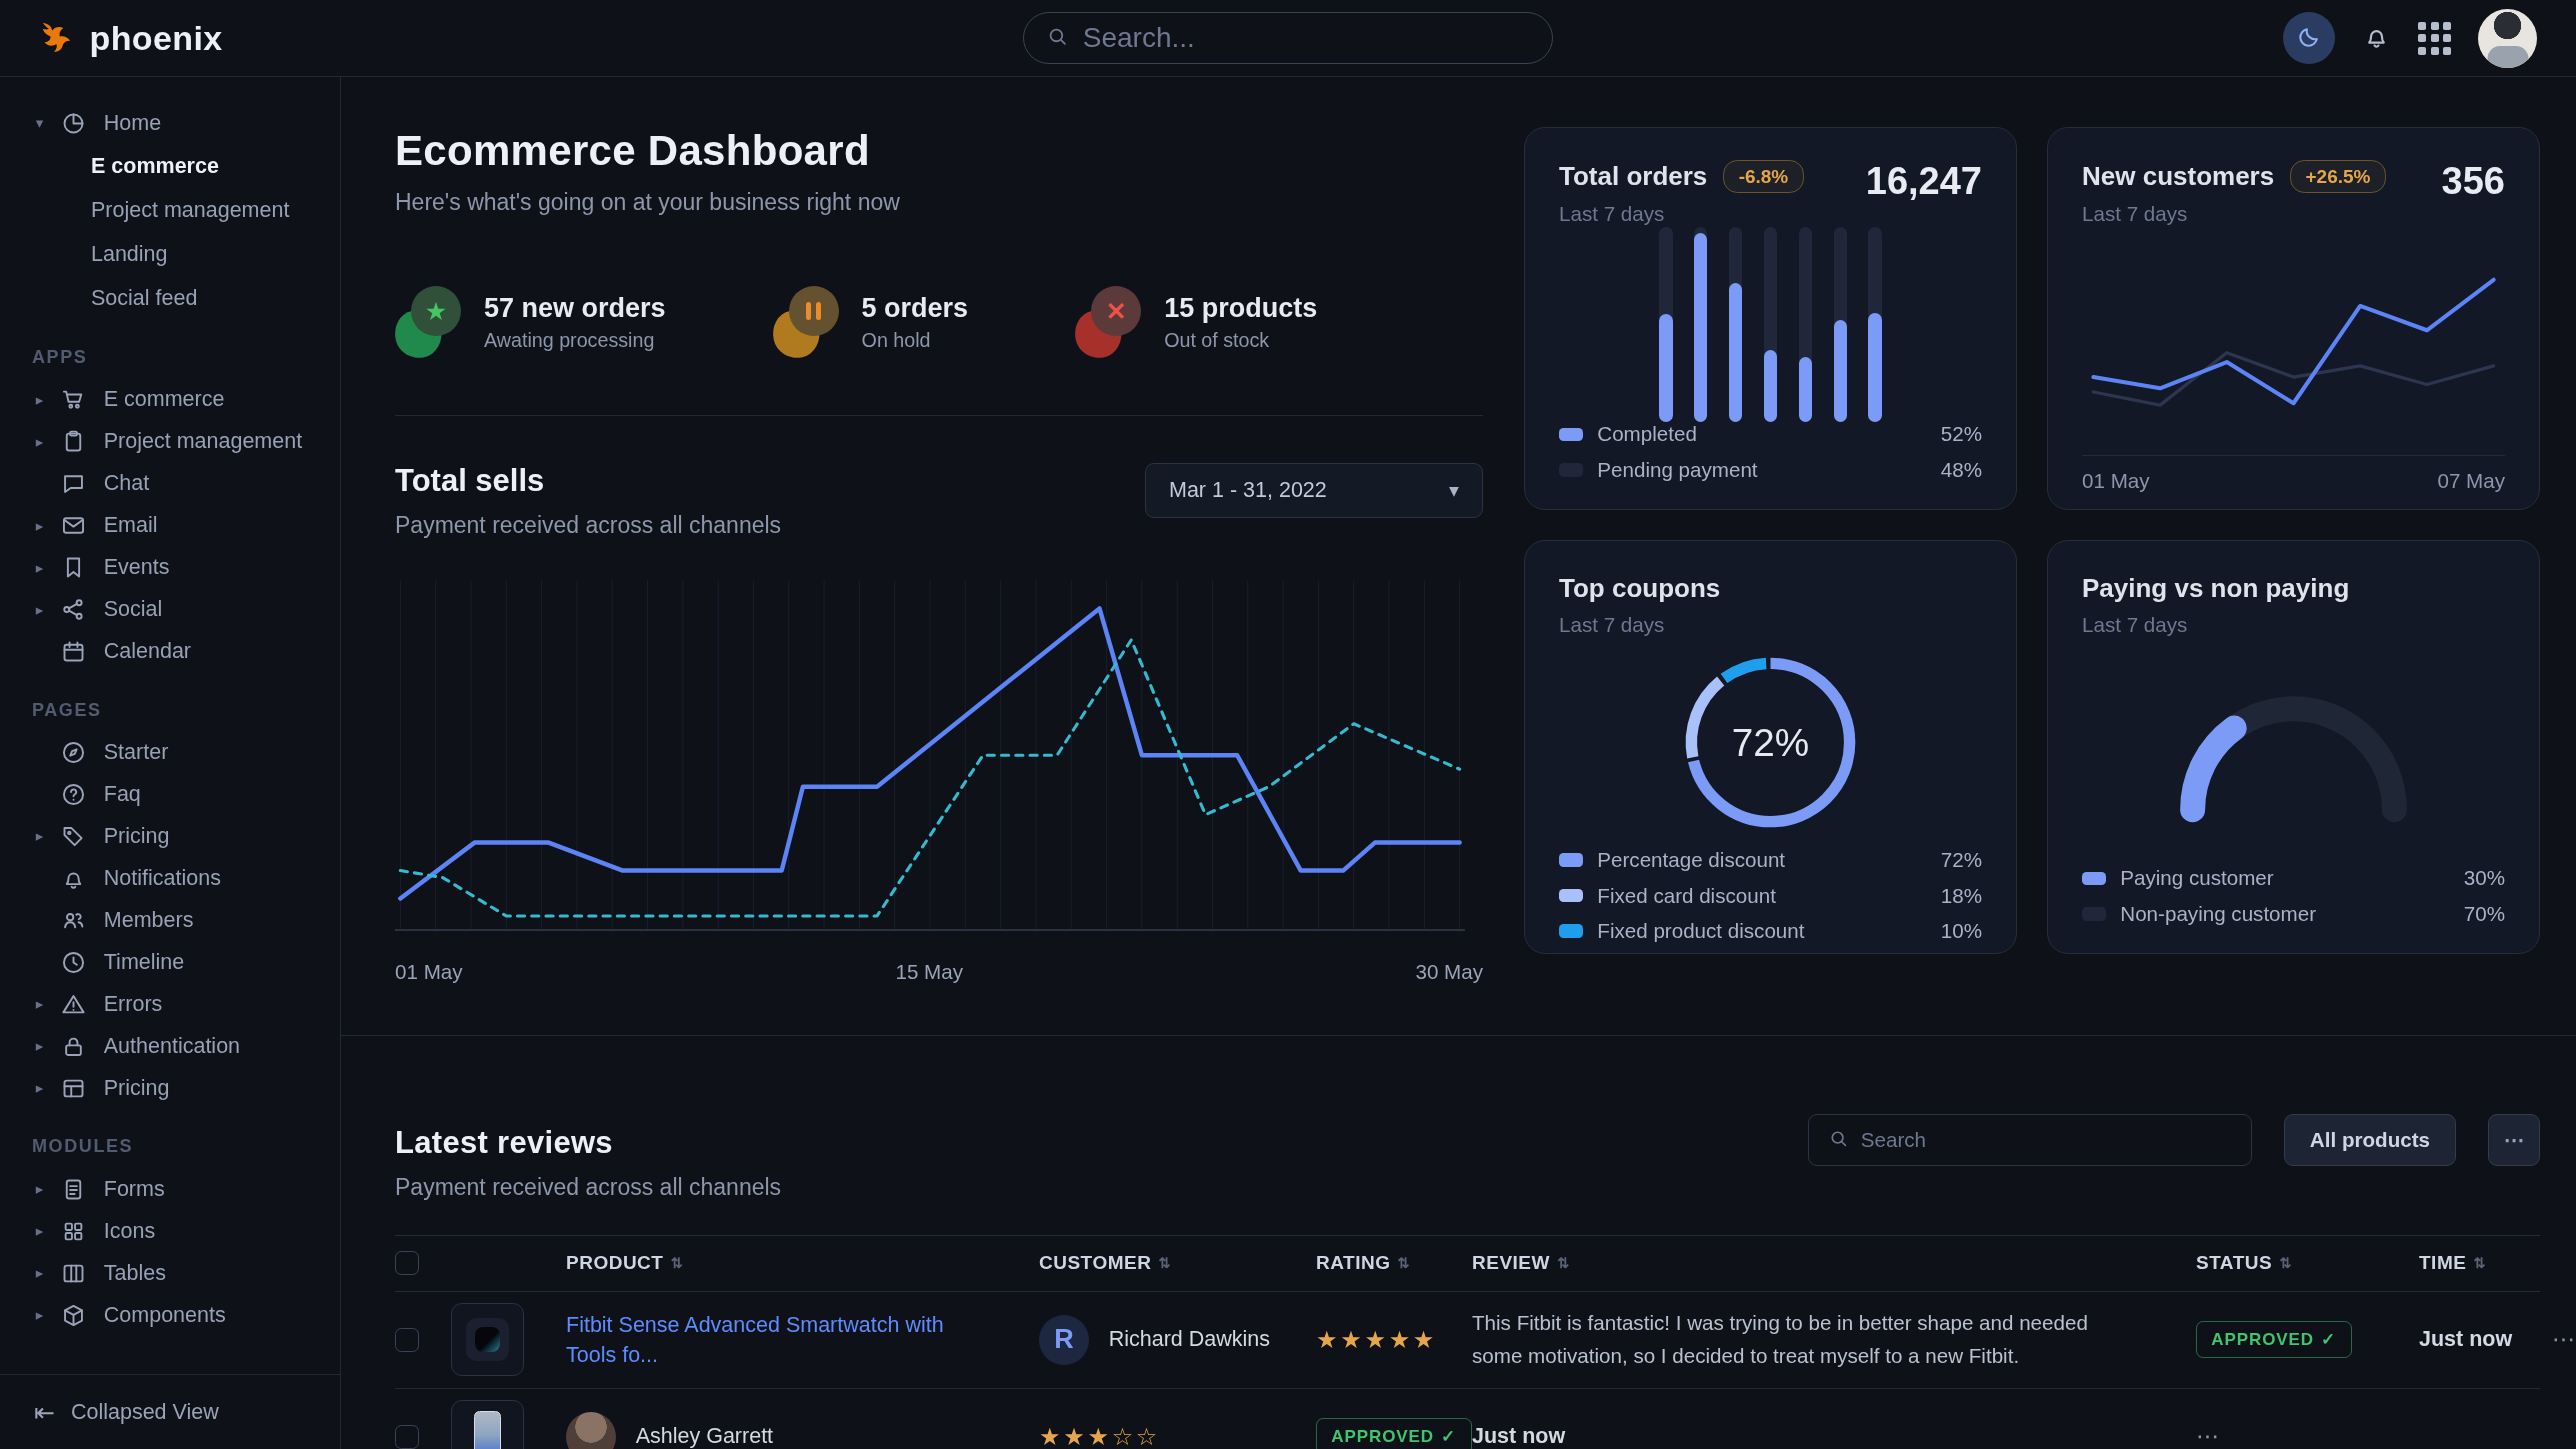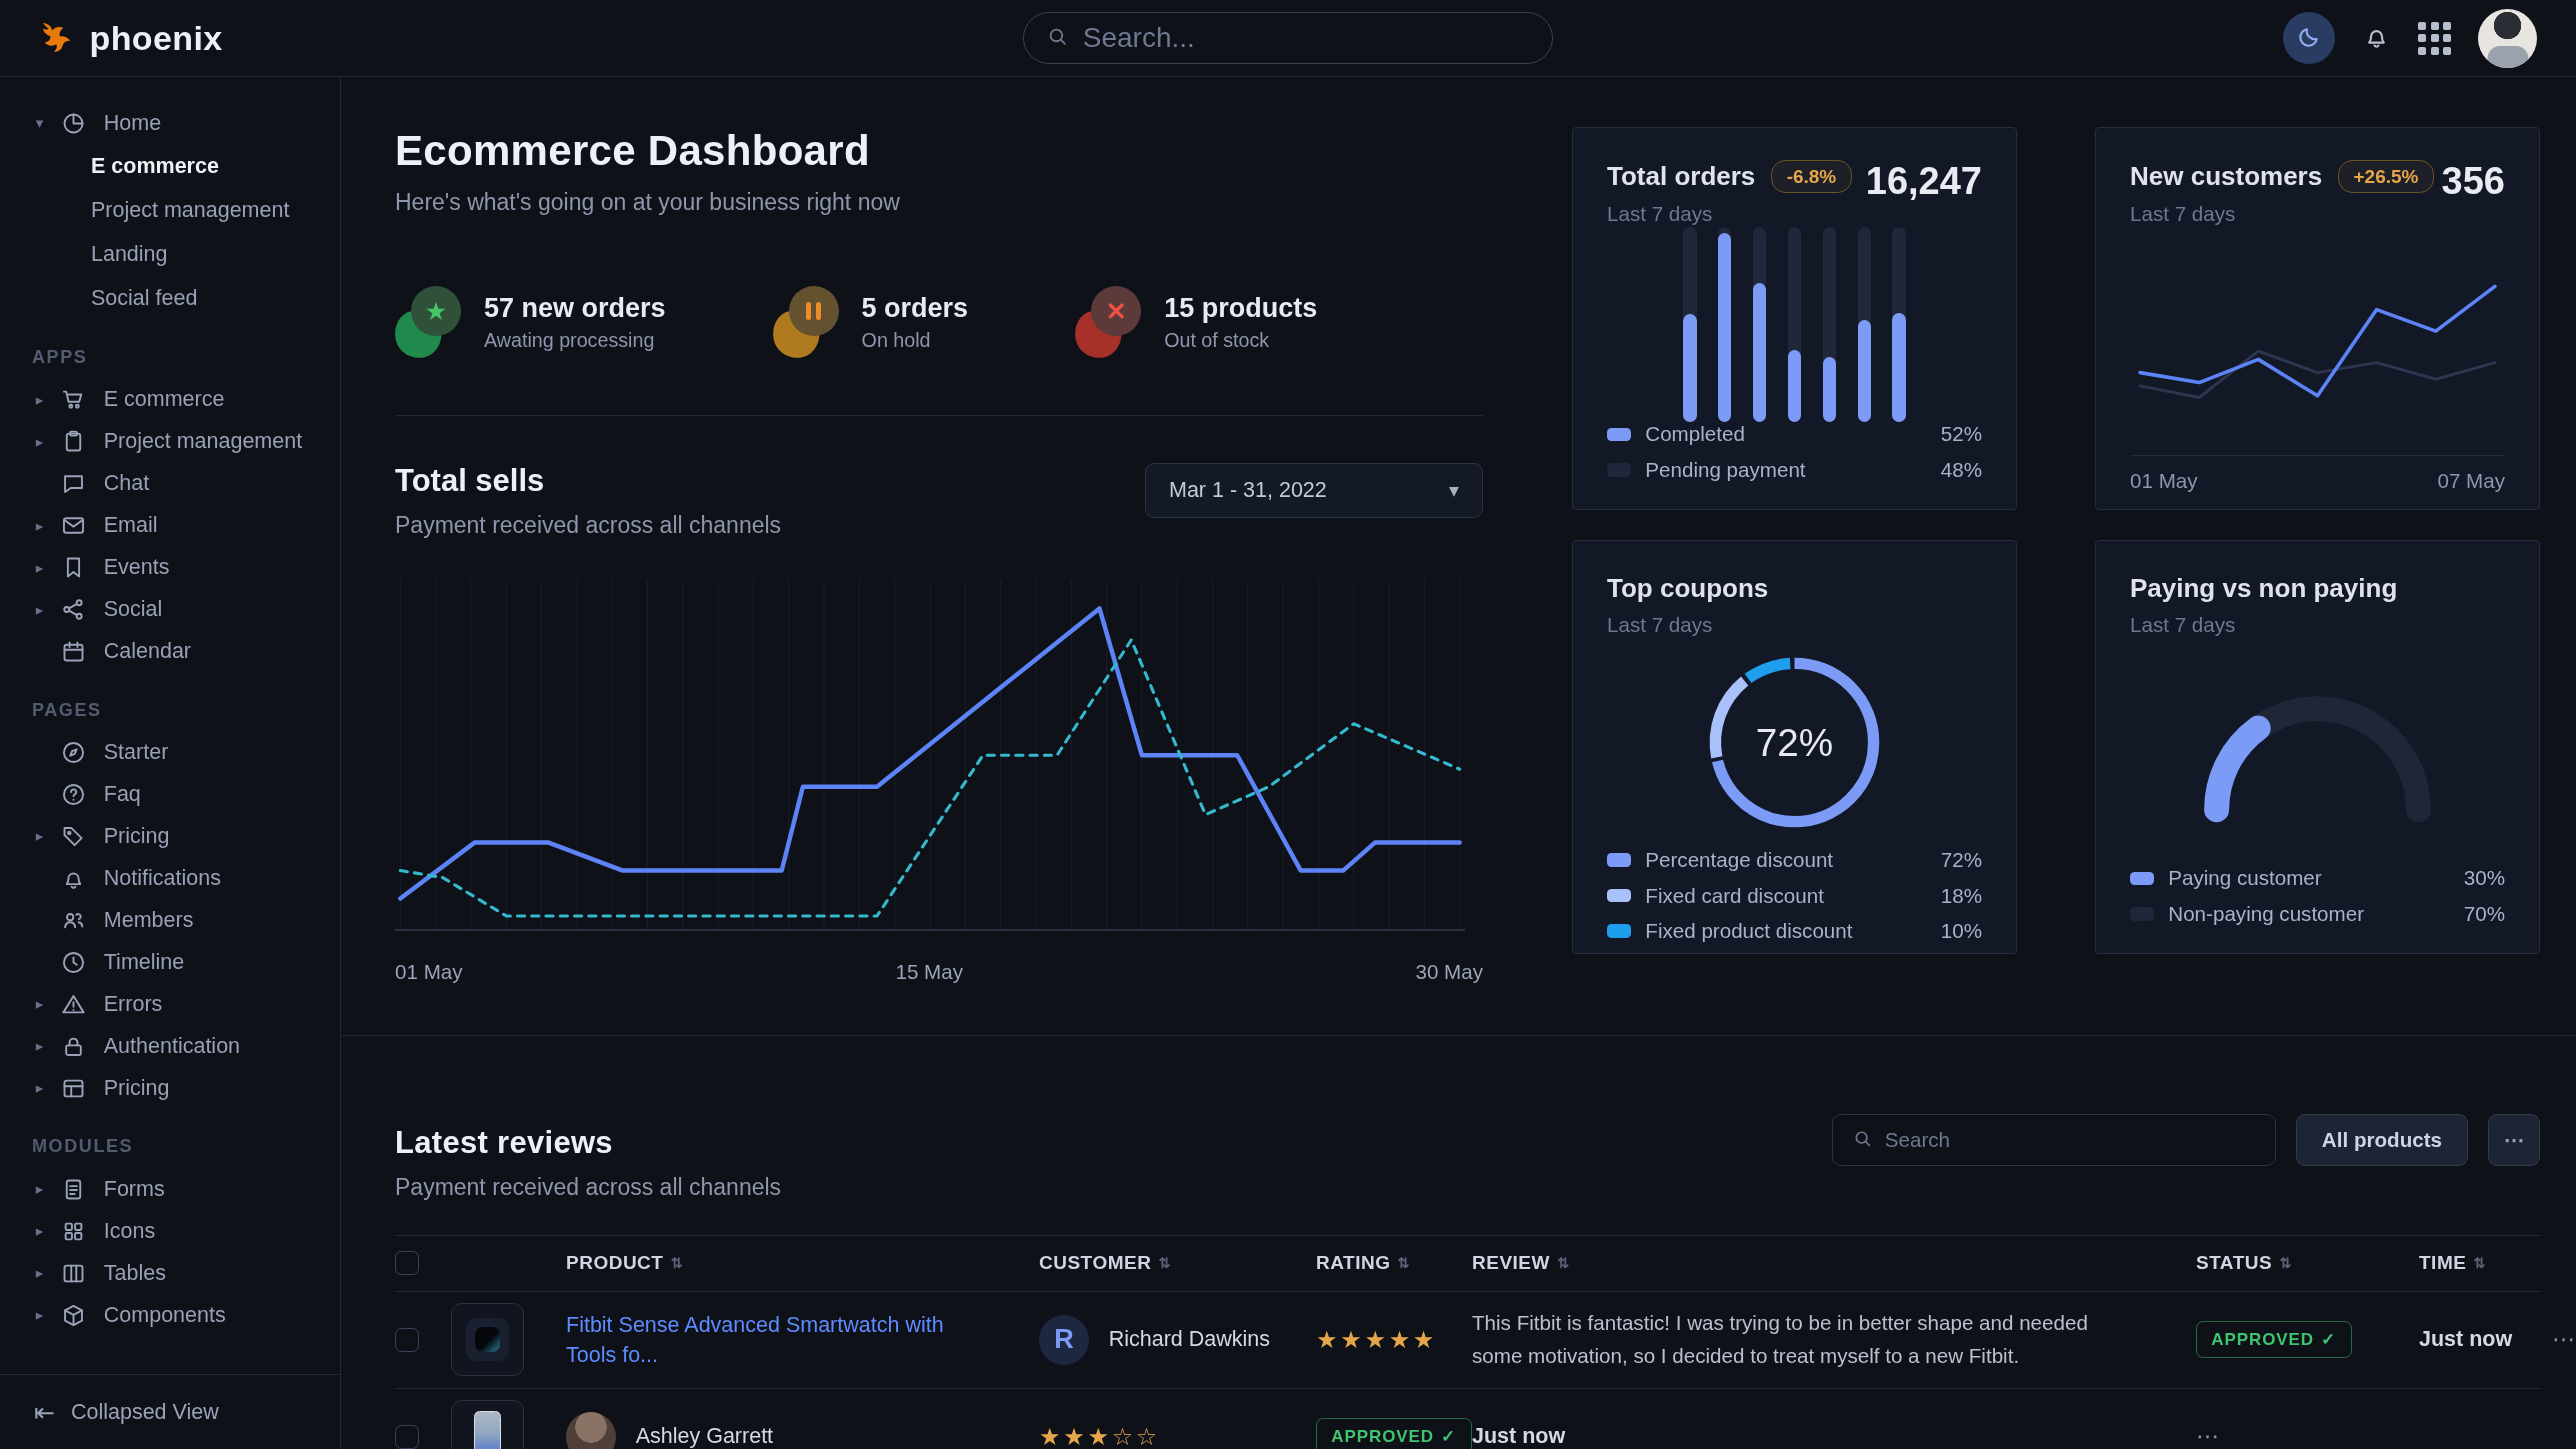--- a/index.html
+++ b/index.html
@@ -64,21 +64,21 @@
   .sells-sub { margin-top:12.5px; font-size:23px; color:#8d96ab; }
   .date-select { width:338px; height:55px; border:0.9px solid #2c3344; background:#141926; border-radius:9px; display:flex; align-items:center; justify-content:space-between; padding:0 23px; color:#c3cad9; font-size:21.5px; cursor:pointer; }
   .date-caret { color:#aab2c4; font-size:19.7px; }
 
   .ts-chart { margin-top:30px; position:relative; }
   .ts-labels { position:relative; height:36px; margin-top:12.5px; font-size:20.6px; color:#9aa3b8; }
   .ts-labels span { position:absolute; top:0; }
   .ts-l0 { left:0; } .ts-l1 { left:46%; } .ts-l2 { right:0; }
 
   
-  .card { background:#131826; border:0.9px solid #262d3d; border-radius:4px; padding:32px 34px 27px; display:flex; flex-direction:column; overflow:hidden;margin-left:48px; }
+  .card { background:#131826; border:0.9px solid #262d3d; border-radius:21px; padding:32px 34px 27px; display:flex; flex-direction:column; overflow:hidden; }
   .card-head { display:flex; align-items:flex-start; }
   .card-title-wrap { display:flex; align-items:center; gap:16px; }
   .card-title { font-size:26px; font-weight:700; color:#dfe3ec; }
   .pill { padding:4.5px 14.3px; border-radius:14.3px; font-size:19px; font-weight:700; color:#e5a54b; border:0.9px solid #6d5426; background:rgba(229,165,75,.06); }
   .card-big { margin-left:auto; font-size:38px; font-weight:700; color:#e8ebf2; }
   .card-period { margin-top:9px; font-size:20.6px; color:#6e7891; }
   .card-middle { flex:1; display:flex; align-items:center; justify-content:center; }
 
   .legend { display:flex; flex-direction:column; gap:11.6px; }
   .legend-row { display:flex; align-items:center; gap:14.3px; font-size:20.6px; color:#aab2c6; }
@@ -91,21 +91,21 @@
   .obar-track { position:absolute; inset:0; background:#20273a; border-radius:7.2px; }
   .obar-fill { position:absolute; left:0; right:0; bottom:0; background:#7b9bf7; border-radius:7.2px; }
 
   .nc-axis { border-top:0.9px solid #242b3b; margin-top:5.4px; padding-top:12.5px; display:flex; justify-content:space-between; font-size:20.6px; color:#8d96ab; }
 
   
   .section-divider { border-top:0.9px solid #222836; margin-top:39px; margin-left:-54px; margin-right:-36px; }
   .reviews { padding-top:43px; display:flex; flex-direction:column; min-height:0; }
   .reviews-head { display:flex; align-items:center; }
   .reviews-title-wrap .sells-title { letter-spacing:0.3px;margin-top:46px; }
-  .reviews-tools { margin-left:auto; display:flex; align-items:center; gap:20px;justify-content:space-between; }
+  .reviews-tools { margin-left:auto; display:flex; align-items:center; gap:32px;justify-content:space-between; }
   .rv-search { width:444px; height:52px; border:0.9px solid #2c3344; border-radius:9px; display:flex; align-items:center; gap:12.5px; padding:0 19.7px; }
   .rv-search input { background:transparent; border:none; outline:none; color:#aab2c4; font-size:20.6px; width:100%; font-family:inherit; }
   .rv-search input::placeholder { color:#6e7891; }
   .btn { height:52px; border:0.9px solid #333b4e; background:#1d2434; border-radius:9px; display:flex; align-items:center; justify-content:center; padding:0 25px; font-size:20.6px; font-weight:700; color:#cfd5e3; cursor:pointer; }
   .btn.small { width:52px; padding:0; color:#9aa3b8; }
 
   .table { margin-top:34px; }
   .trow { display:grid; grid-template-columns:48px 107px 465px 269px 148px 716px 215px 125px 1fr; align-items:center;gap:8px; }
   .thead { border-top:0.9px solid #242b3b; border-bottom:0.9px solid #242b3b; height:57px; }
   .th { font-size:19px; font-weight:700; color:#cfd5e3; letter-spacing:0.5px; display:flex; align-items:center; gap:7.2px; }

